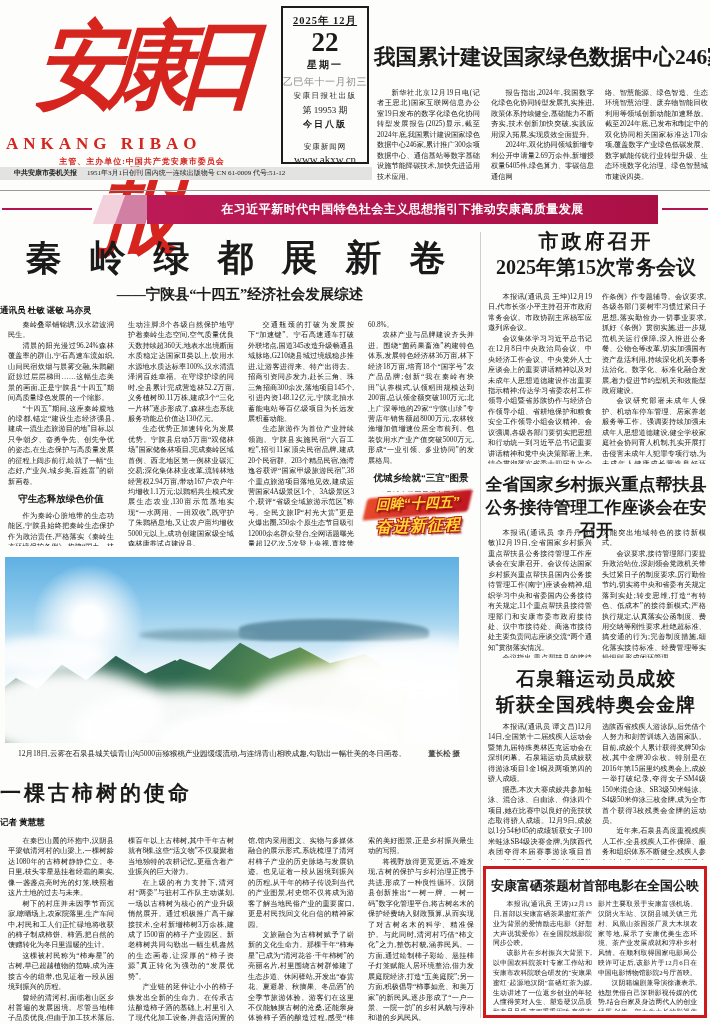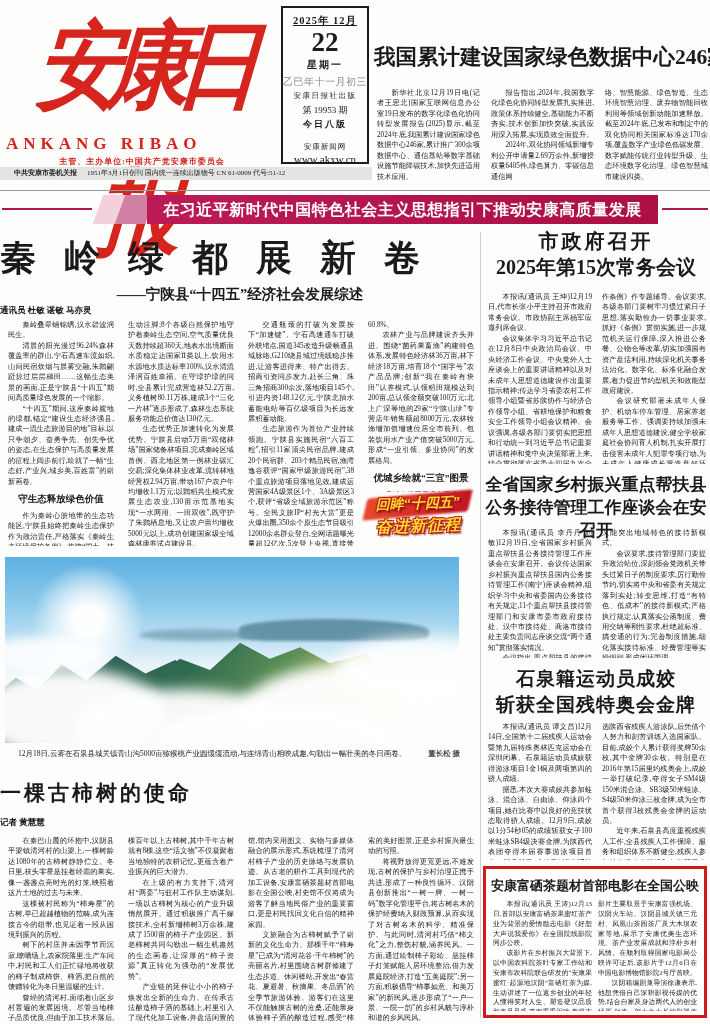--- a/index.html
+++ b/index.html
@@ -33,27 +33,27 @@
   .tr-headline{left:374px;top:42px;width:334px;font-size:21.5px;font-weight:bold;
     letter-spacing:0px;white-space:nowrap;}
   .tr-headline .num{font-family:"Liberation Serif",serif;font-weight:600;}
   .newscol{font-size:7.2px;line-height:1.45;text-align:justify;overflow:hidden;}
   .newscol p{margin:0;text-indent:2em;}
   .newscol p.cont{text-indent:0;}
   .rule-h{height:1px;background:#9a9a9a;}
   
   .banner-bar{left:147px;top:195px;width:511px;height:29px;
     background:linear-gradient(90deg,#bb1a57,#ab1045);color:#fff;
-    font-size:16px;font-weight:bold;letter-spacing:.5px;text-align:center;line-height:29px;}
+    font-size:12px;font-weight:bold;letter-spacing:.5px;text-align:center;line-height:29px;}
   .pg{top:195px;height:29px;transform:skewX(-20deg);}
   .pg1{left:98px;width:26px;background:#f2d0dc;}
   .pg2{left:120px;width:30px;background:#d27fa4;}
   .side-line{top:208px;height:2px;background:#b3134f;}
   
-  .lead-headline{left:0;top:234px;width:480px;font-size:36px;
+  .lead-headline{left:0;top:234px;width:480px;text-align:center;font-size:36px;
     font-weight:bold;letter-spacing:9px;}
   .lead-sub{left:0;top:285px;width:480px;text-align:center;font-size:14.5px;font-weight:600;}
   .byline{text-align:left;font-size:8.5px;color:#555;}
   .byline b{color:#111;}
   .subhead{font-size:9.5px;font-weight:bold;text-align:center;margin:5px 0;text-indent:0 !important;
     font-family:"Liberation Sans",sans-serif;}
   .col-l1{left:8px;} .col-l2{left:128px;} .col-l3{left:248px;} .col-l4{left:368px;}
   .lead-col{top:320px;width:106px;height:226px;}
   .col-l4.lead-col{height:172px;}
   
@@ -214,33 +214,33 @@
   <div class="abs caption-row">
     <span>12月18日,云雾在石泉县城关镇青山沟5000亩猕猴桃产业园缓缓流动,与连绵青山相映成趣,勾勒出一幅壮美的冬日画卷。</span>
     <span class="caption-credit">董长松 摄</span>
   </div>
 
   <div class="abs tree-headline sans">一棵古柿树的使命</div>
   <div class="abs byline" style="left:0;top:817px;width:480px;"><b>记者 黄慧慧</b></div>
 
   <div class="abs newscol tree-col col-l1">
     <p>在秦巴山麓的环抱中,汉阴县平梁镇清河村的山梁上,一棵树龄达1080年的古柿树静静伫立。冬日里,枝头零星悬挂着经霜的果实,像一盏盏点亮时光的灯笼,映照着这片土地的过去与未来。</p>
+    <p>树下的村庄并未因季节而沉寂,晾晒场上,农家院落里,生产车间中,村民和工人们正忙碌地将收获的柿子制成柿饼、柿酒,把自然的馈赠转化为冬日里温暖的生计。</p>
     <p>这棵被村民称为“柿寿星”的古树,早已超越植物的范畴,成为连接古今的纽带,也见证着一段从困境到振兴的历程。</p>
-    <p>树下的村庄并未因季节而沉寂,晾晒场上,农家院落里,生产车间中,村民和工人们正忙碌地将收获的柿子制成柿饼、柿酒,把自然的馈赠转化为冬日里温暖的生计。</p>
     <p>曾经的清河村,面临着山区乡村普遍的发展困境。尽管当地柿子品质优良,但由于加工技术落后,销售渠道单一,金贵的柿子常常只能以低价贱卖,甚至无奈地烂在枝头。“守着金饭碗,过着穷日子”是当时村民生活的真实写照。</p>
 
   </div>
   <div class="abs newscol tree-col col-l2">
     <p class="cont">棵百年以上古柿树,其中千年古树就有8棵,这些“活文物”不仅凝聚着当地独特的农耕记忆,更蕴含着产业振兴的巨大潜力。</p>
     <p>在上级的有力支持下,清河村“两委”与驻村工作队主动谋划,一场以古柿树为核心的产业升级悄然展开。通过积极推广高干嫁接技术,全村新增柿树3万余株,建成了1500亩的柿子产业园区。新老柿树共同勾勒出一幅生机盎然的生态画卷,让深厚的“柿子资源”真正转化为强劲的“发展优势”。</p>
     <p>产业链的延伸让小小的柿子焕发出全新的生命力。在传承古法酿造柿子酒的基础上,村里引入了现代化加工设备,并盘活闲置的厂房,将其改造成了一座颇具特色的柿子加工厂。如今,除了传统的柿饼、柿子酒外,还开发出了柿子醋、柿叶茶等产品。这些深加工产品不仅破解了鲜果保鲜与运输的难题,更显著提升了产品附加值。</p>
 
   </div>
   <div class="abs newscol tree-col col-l3">
-    <p class="cont">馆,馆内采用图文、实物与多媒体融合的展示形式,系统梳理了清河村柿子产业的历史脉络与发展轨迹。从古老的耕作工具到现代的加工设备,安康富硒茶题材首部电影在全国公映,村史馆不仅将成为游客了解当地民俗产业的重要窗口,更是村民找回文化自信的精神家园。</p>
+    <p class="cont">馆,馆内采用图文、实物与多媒体融合的展示形式,系统梳理了清河村柿子产业的历史脉络与发展轨迹。也见证着一段从困境到振兴的历程,从千年的柿子传说到当代的产业图景,村史馆不仅将成为游客了解当地民俗产业的重要窗口,更是村民找回文化自信的精神家园。</p>
     <p>文旅融合为古柿树赋予了崭新的文化生命力。那棵千年“柿寿星”已成为“清河花谷·千年柿树”的亮丽名片,村里围绕古树群修建了生态步道、休闲驿站,开发出“春赏花、夏避暑、秋摘果、冬品酒”的全季节旅游体验。游客们在这里不仅能触摸古树的沧桑,还能亲身体验柿子酒的酿造过程,感受“柿乡”的悠远韵味。</p>
 
   </div>
   <div class="abs newscol tree-col col-l4">
     <p class="cont">索的美好图景,正是乡村振兴最生动的写照。</p>
     <p>将视野放得更宽更远,不难发现,古树的保护与乡村治理正携手共进,形成了一种良性循环。汉阴县创新推出“一树一牌、一树一码”数字化管理平台,将古树名木的保护经费纳入财政预算,从而实现了对古树名木的科学、精准保护。与此同时,清河村巧借“柿文化”之力,整饬村貌,涵养民风。一方面,通过绘制柿子彩绘、悬挂柿子灯笼赋能人居环境整治,借力发展庭院经济,打造“五美庭院”;另一方面,积极倡导“柿事如意、和美万家”的新民风,逐步形成了“一户一景、一院一韵”的乡村风貌与淳朴和谐的乡风民风。</p>
     <p>如今,古柿树的使命已超越个体的生存意义。它连接传统与现代,平衡生态与产业,引领村民从“靠山吃山”走向“依山致富”。正如驻村工作队员罗思雨所说,“古树是我们最宝贵的财富。保护好它们,让它们继续见证村庄发展,带动共同富裕,是我们最大的心愿。”</p>
   </div>
 
   <div class="abs vrule"></div>

